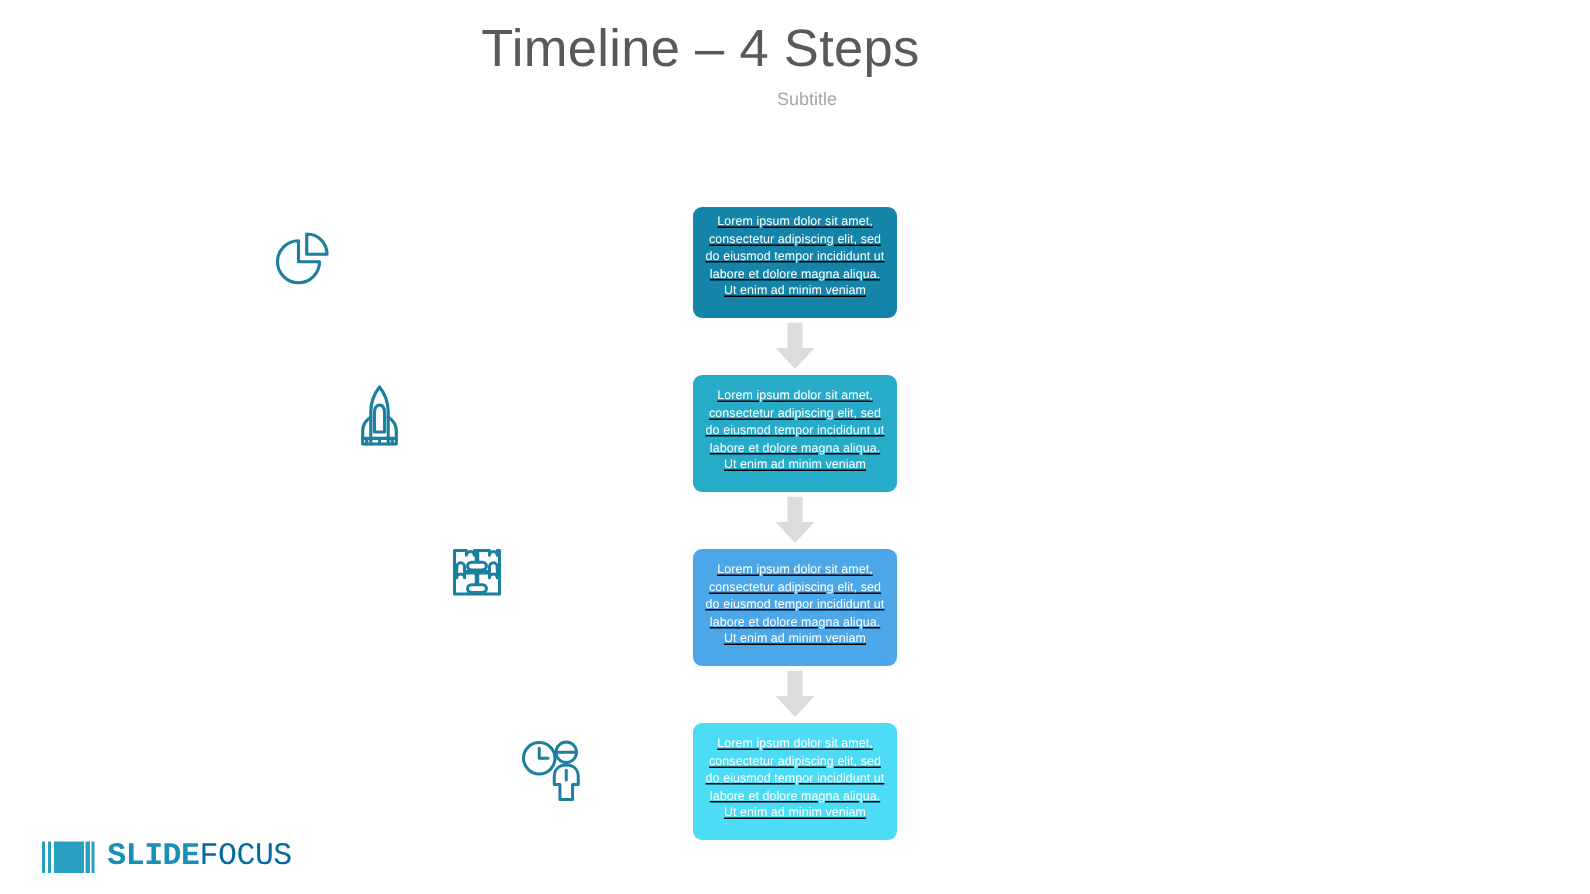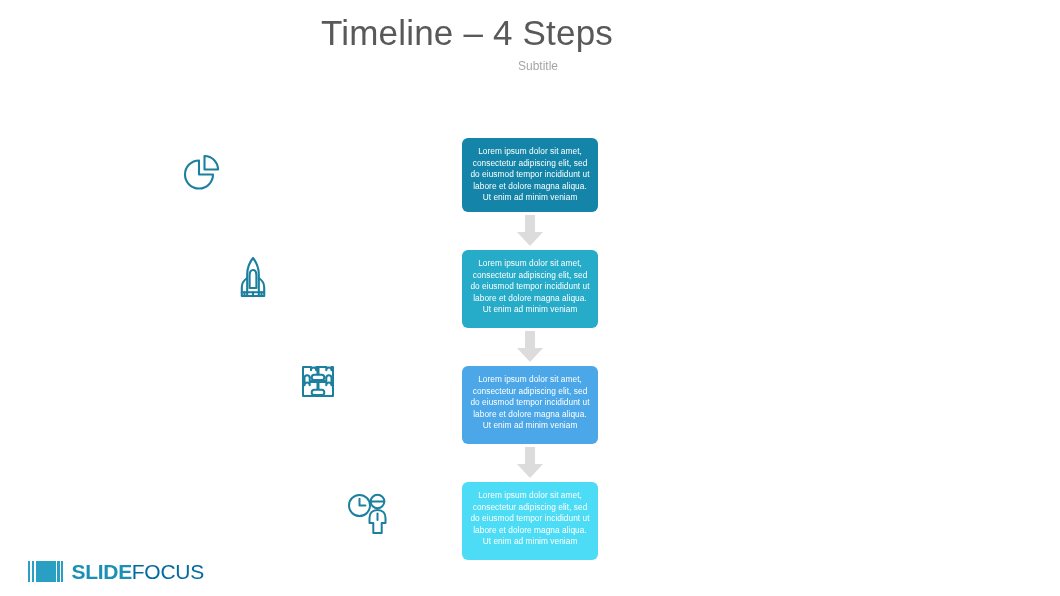--- a/index.html
+++ b/index.html
@@ -46,24 +46,25 @@
     position: absolute;
     left: 462px;
     top: 138px;
     width: 136px;
   }
 
   .step-box {
     width: 136px;
     border-radius: 6px;
     box-sizing: border-box;
-    padding: 8px 7px 0 7px;
-    display: flex;
-    align-items: flex-start;
+    padding: 8px 7px 12px 7px;
+    display: flex;
+    align-items: flex-end;
     justify-content: center;
+    text-decoration: underline;
   }
   .step-text {
     width: 100%;
     text-align: center;
     color: #ffffff;
     font-size: 8.3px;
     line-height: 11.6px;
     letter-spacing: 0.05px;
   }
 
@@ -117,20 +118,21 @@
     height: 21px;
     margin-right: 1.5px;
   }
   .bar-thin  { width: 2px; }
   .bar-thin2 { width: 2.5px; }
   .bar-block { width: 20px; }
   .logo-word {
     font-size: 21px;
     letter-spacing: -0.3px;
     line-height: 21px;
+    font-family: Liberation Mono, monospace;
   }
   .logo-slide {
     color: #1b8fb5;
     font-weight: 700;
   }
   .logo-focus {
     color: #0369a1;
     font-weight: 400;
   }
 </style>

